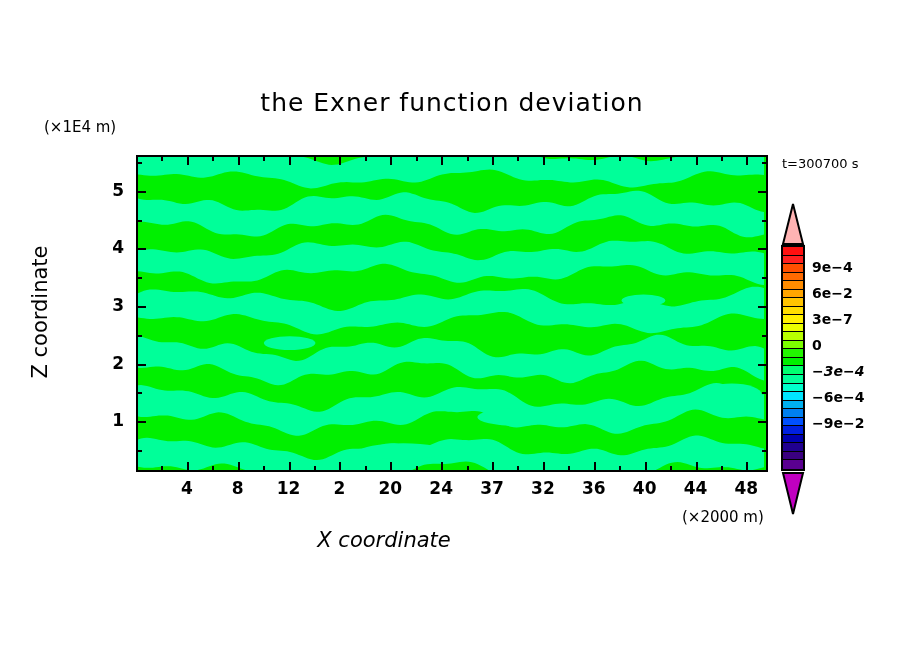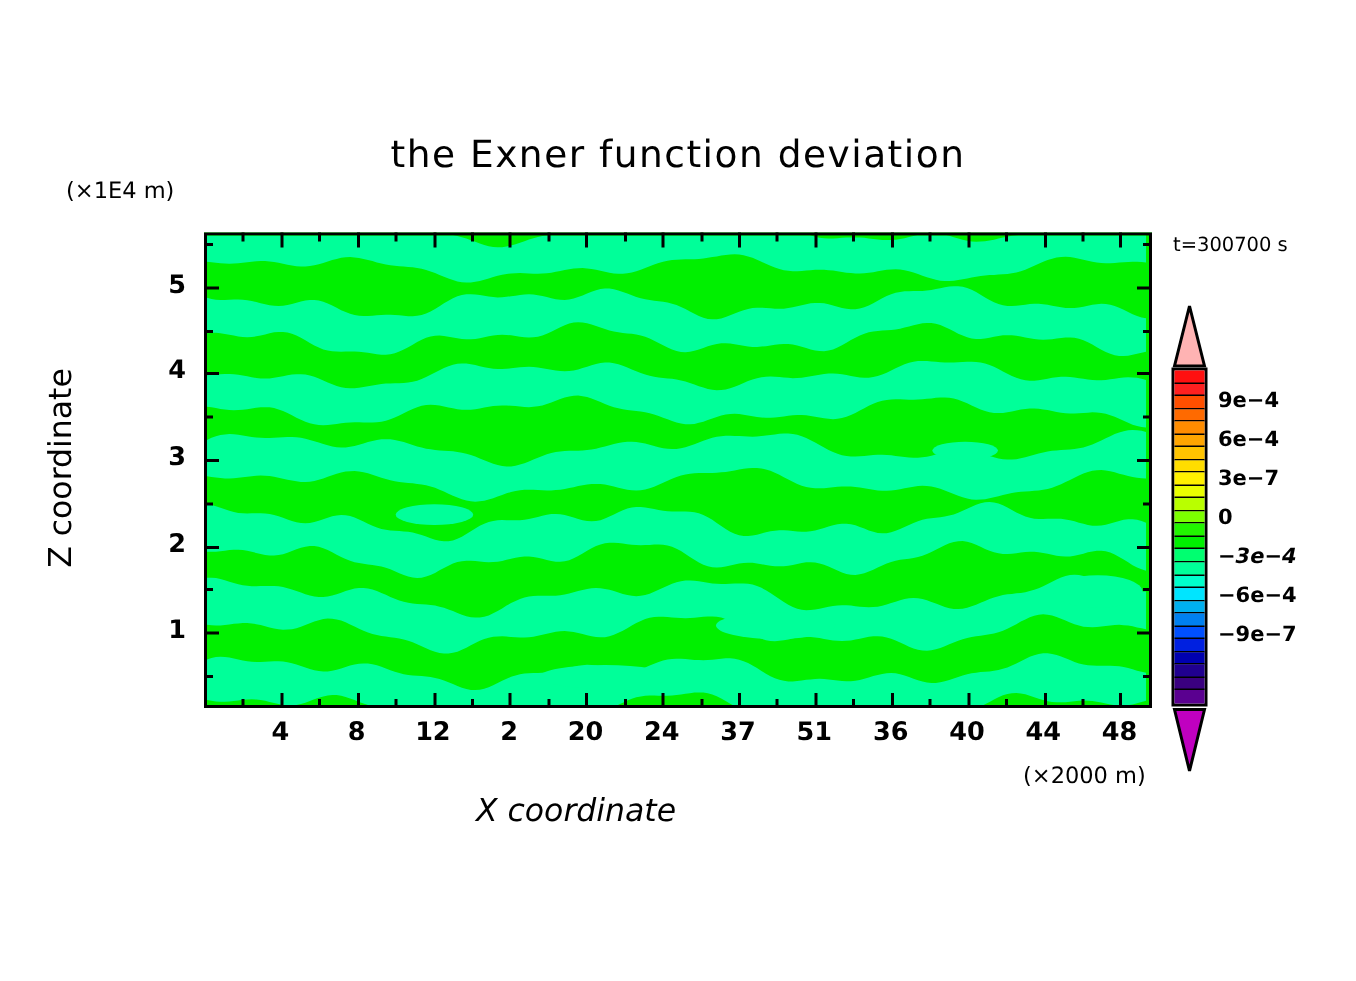--- a/index.html
+++ b/index.html
@@ -126,21 +126,21 @@
     <div class="tick ty" style="left: 762px; top: 161.916px; width: 6px; height: 2px;"></div>
   </div>
 <div id="xlabels" class="abs" style="left:0;top:0;width:904px;height:654px;">
     <div class="xlab" style="left: 166.865px;">4</div>
     <div class="xlab" style="left: 217.73px;">8</div>
     <div class="xlab" style="left: 268.596px;">12</div>
     <div class="xlab" style="left: 319.461px;">2</div>
     <div class="xlab" style="left: 370.326px;">20</div>
     <div class="xlab" style="left: 421.191px;">24</div>
     <div class="xlab" style="left: 472.056px;">37</div>
-    <div class="xlab" style="left: 522.922px;">51</div>
+    <div class="xlab" style="left: 522.922px;">32</div>
     <div class="xlab" style="left: 573.787px;">36</div>
     <div class="xlab" style="left: 624.652px;">40</div>
     <div class="xlab" style="left: 675.517px;">44</div>
     <div class="xlab" style="left: 726.382px;">48</div>
   </div>
 <div id="ylabels" class="abs" style="left:0;top:0;width:904px;height:654px;">
     <div class="ylab" style="top: 410.28px;">1</div>
     <div class="ylab" style="top: 352.644px;">2</div>
     <div class="ylab" style="top: 295.007px;">3</div>
     <div class="ylab" style="top: 237.371px;">4</div>
@@ -180,19 +180,19 @@
     <div class="cband" style="background: rgb(0, 0, 176); height: 3.84615%;"></div>
     <div class="cband" style="background: rgb(32, 0, 144); height: 3.84615%;"></div>
     <div class="cband" style="background: rgb(58, 0, 128); height: 3.84615%;"></div>
     <div class="cband" style="background: rgb(90, 0, 144); height: 3.84615%;"></div>
   </div>
 <svg id="capBot" class="cap" viewBox="0 0 24 44" preserveAspectRatio="none">
     <path d="M2,2 L22,2 L12,43 Z" fill="#c000c0" stroke="#000" stroke-width="2"></path>
   </svg>
 <div id="clabels" class="abs" style="left:0;top:0;width:904px;height:654px;">
     <div class="clab" style="top: 258.731px;">9e−4</div>
-    <div class="clab" style="top: 284.808px;">6e−4</div>
+    <div class="clab" style="top: 284.808px;">6e−2</div>
     <div class="clab" style="top: 310.885px;">3e−7</div>
     <div class="clab" style="top: 336.962px;">0</div>
     <div class="clab" style="top: 363.038px; font-style: italic;">−3e−4</div>
     <div class="clab" style="top: 389.115px;">−6e−4</div>
-    <div class="clab" style="top: 415.192px;">−9e−7</div>
+    <div class="clab" style="top: 415.192px;">−9e−2</div>
   </div>
 
 </body></html>

